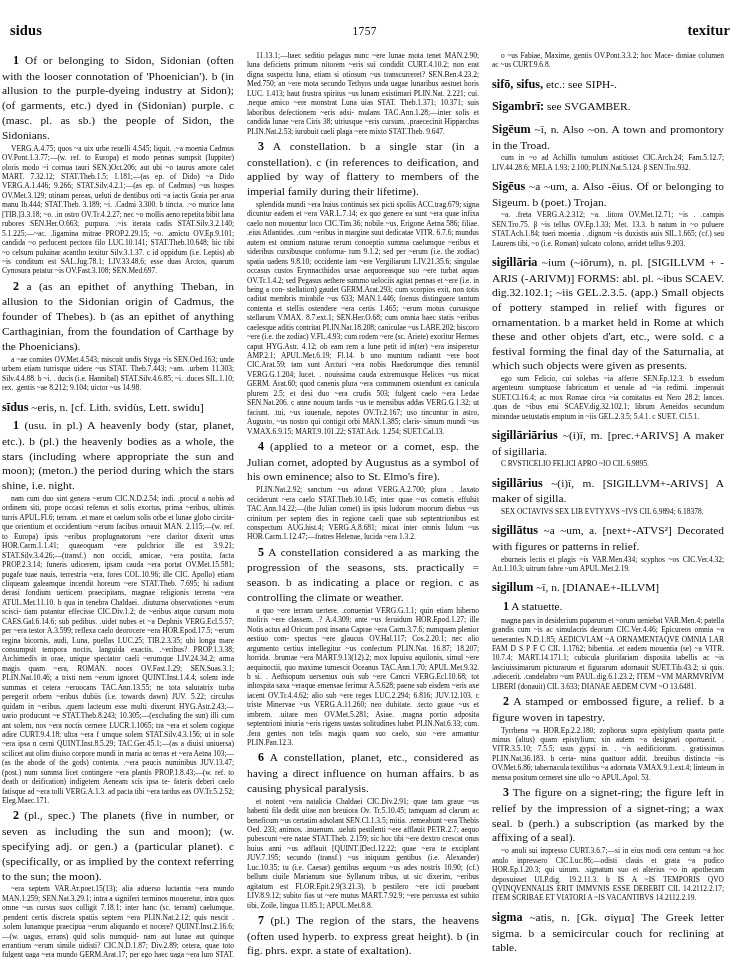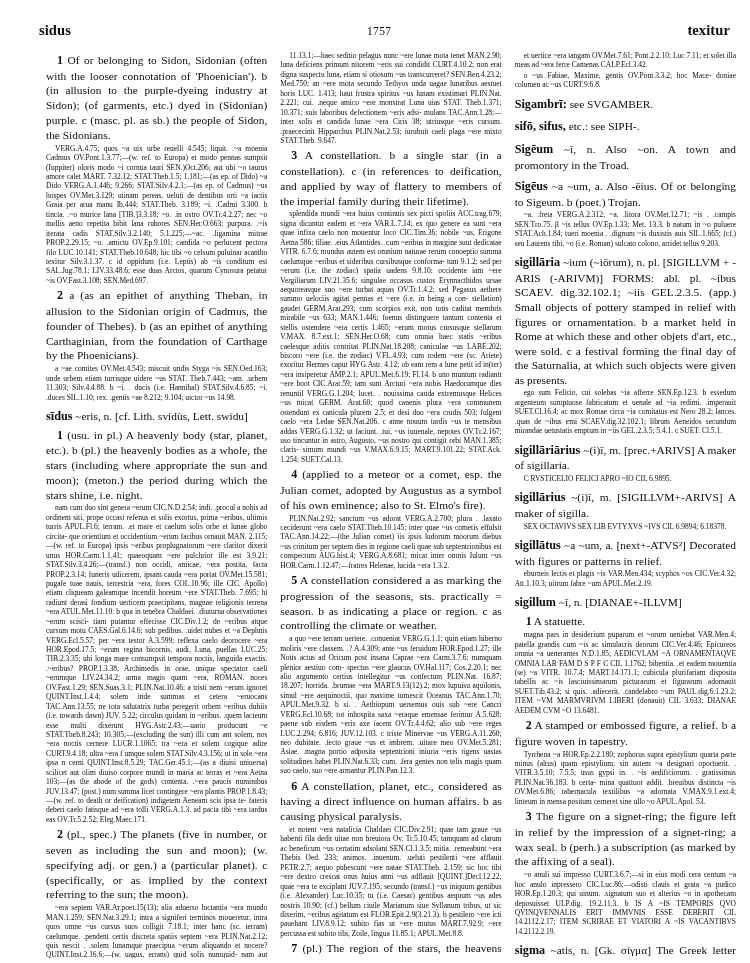--- a/index.html
+++ b/index.html
@@ -12,21 +12,21 @@
     height: 963px;
     font-family: "Liberation Serif", "DejaVu Serif", serif;
     color: #0d0d0d;
     overflow: hidden;
   }
   .page {
     position: relative;
     width: 750px;
     height: 785px;
     box-sizing: border-box;
-    padding: 22px 14px 10px 31px;
+    padding: 22px 14px 10px 2px;
   }
   
   .runhead {
     display: flex;
     align-items: baseline;
     justify-content: space-between;
     height: 22px;
     padding: 0 6px 0 8px;
   }
   .runhead .rh-left,
@@ -39,21 +39,20 @@
     font-size: 11.5px;
     letter-spacing: .4px;
     font-variant: small-caps;
     font-family: Liberation Serif, serif;
   }
   
   .cols {
     display: flex;
     margin-top: 6px;
     height: 908px;
-    margin-left: 15px;
   }
   .col {
     width: 232px;
     overflow: hidden;
   }
   .col + .col { margin-left: 13px; }
   .hw {
     font-size: 11.4px;
     line-height: 1.28;
     text-align: justify;
@@ -113,25 +112,25 @@
         <p class="cites">splendida mundi ~era huius continuis sex picti spoliis ACC.trag.679; signa dicuntur eadem et ~era VAR.L.7.14; ex quo genere ea sunt ~era quae infixa caelo non mouentur loco CIC.Tim.36; nobile ~us, Erigone Aetna 586; filiae. .eius Atlantides. .cum ~eribus in margine suut dedicatae VITR. 6.7.6; mundus autem est omnium naturae rerum conoeptio summa caelumque ~eribus et sideribus cursibusque conforma- tum 9.1.2; sed per ~erum (i.e. the zodiac) spatia uadens 9.8.10; occidente iam ~ere Vergiliarum LIV.21.35.6; singulae occasus custos Erynnacthidos ursae aequoreasque suo ~ere turbat aquas OV.Tr.1.4.2; sed Pegasus aethere summo uelociis agitat pennas et ~ere (i.e. in being a con- stellation) gaudet GERM.Arat.293; cum scorpios exit, non totis caditat membris mirabile ~us 633; MAN.1.446; foenus distinguere tantum contenta et stellis ostendere ~era certis 1.465; ~erum motus cursusque stellarum V.MAX. 8.7.ext.1; SEN.Her.O.68; cum omnia haec statis ~eribus caelesque aditis contritat PLIN.Nat.18.208; caniculae ~us LABE.202; biscoro ~ere (i.e. the zodiac) V.FL.4.93; cum rodem ~ere (sc. Ariete) exoritur Hermes caput HYG.Astr. 4.12; ob eam rem a lune petit id in(ter) ~era insiperetur AMP.2.1; APUL.Met.6.19; Fl.14. b uno muntum radiantt ~ere boot CIC.Arat.59; tam sunt Arcturi ~era nobis Haedorumque dies renuntil VERG.G.1.204; lucet. . nouissima cauda extremusque Helices ~us micat GERM. Arat.60; quod canenis plura ~era communem ostendunt ex canicula plurem 2.5; et desi duo ~era crudis 503; fulgent caelo ~era Ledae SEN.Nat.206. c anne nouum tardis ~us te mensibus addas VERG.G.1.32; ut faciunt. .tui, ~us iuuenale, nepotes OV.Tr.2.167; uso tincuntur in astro, Augusto, ~us nostro qui contigit orbi MAN.1.385; claris- simum mundi ~us V.MAX.6.9.15; MART.9.101.22; STAT.Ack. 1.254; SUET.Cal.13.</p>
         <p class="sense"><span class="num">4</span> (applied to a meteor or a comet, esp. the Julian comet, adopted by Augustus as a symbol of his own eminence; also to St. Elmo's fire).</p>
         <p class="cites">PLIN.Nat.2.92; sanctum ~us adorat VERG.A.2.700; plura . .laxato ceciderunt ~era caelo STAT.Theb.10.145; inter quae ~us cometis effulsit TAC.Ann.14.22;—(the Julian comet) iis ipsis ludorum moorum diebus ~us crinitum per septem dies in regione caeli quae sub septentrionibus est conspectum AUG.hist.4; VERG.A.8.681; micat inter omnis Iulum ~us HOR.Carm.1.12.47;—fratres Helenae, lucida ~era 1.3.2.</p>
         <p class="sense"><span class="num">5</span> A constellation considered a as marking the progression of the seasons, sts. practically = season. b as indicating a place or region. c as controlling the climate or weather.</p>
         <p class="cites">a quo ~ere terram uertere. .conueniat VERG.G.1.1; quin etiam hiberno moliris ~ere classem. .? A.4.309; ante ~us feruidum HOR.Epod.1.27; ille Notis actus ad Oricum post insana Caprae ~era Carm.3.7.6; numquam plenior aestiuo com- spectus ~ere glaucus OV.Hal.117; Cos.2.20.1; nec alio argumento certius intellegitur ~us confectum PLIN.Nat. 16.87; 18.207; horrida. .brumae ~era MART.9.13(12).2; mox lupuisu aquilonis, simul ~ere aequinoctii, quo maxime tumescit Oceanus TAC.Ann.1.70; APUL.Met.9.32. b si. . Aethiopum uersemus ouis sub ~ere Cancri VERG.Ecl.10.68; tot inhospita saxa ~eraque emensae ferimur A.5.628; paene sub eisdem ~eris axe iacent OV.Tr.4.4.62; alio sub ~ere reges LUC.2.294; 6.816; JUV.12.103. c triste Minervae ~us VERG.A.11.260; neo dubitate. .tecto graue ~us et imbrem. .uitare meo OV.Met.5.281; Asiae. .magna portio adposita septentrioni iniuria ~eris rigens uastas solitudines habet PLIN.Nat.6.33; cum. .fera gentes non telis magis quam suo caelo, suo ~ere armantur PLIN.Pan.12.3.</p>
         <p class="sense"><span class="num">6</span> A constellation, planet, etc., considered as having a direct influence on human affairs. b as causing physical paralysis.</p>
         <p class="cites">et notent ~era natalicia Chaldaei CIC.Div.2.91; quae tam graue ~us habenti fila dedit uitae non breuiora Ov. Tr.5.10.45; tamquam ad clarum ac beneficum ~us certatim adsolant SEN.Cl.1.3.5; mitia. .remeabunt ~era Thebis Oed. 233; animos. .inuenum. .ueluti pestilenti ~ere afflauit PETR.2.7; aequo pubescunt ~ere natae STAT.Theb. 2.159; sic hoc tibi ~ere dextro crescat onus huius anni ~us adflauit [QUINT.]Decl.12.22; quae ~era te exciplant JUV.7.195; secundo (transf.) ~us iniquum gentibus (i.e. Alexander) Luc.10.35; tu (i.e. Caesar) gentibus aequum ~us ades nostris 10.90; (cf.) bellum ciuile Marianum siue Syllanum tribus, ut sic dixerim, ~eribus agitatum est FLOR.Epit.2.9(3.21.3). b pestilero ~ere icti pauebant LIV.8.9.12; subito fias ut ~ere mutus MART.7.92.9; ~ere percussa est subito tibi, Zoile, lingua 11.85.1; APUL.Met.8.8.</p>
         <p class="sense"><span class="num">7</span> (pl.) The region of the stars, the heavens (often used hyperb. to express great height). b (in fig. phrs. expr. a state of exaltation).</p>
       </div>
       <div class="col">
-        <p class="cites">et uertice ~era tangam OV.Met.7.61; Pont.2.2.10; Luc 7.11; et solet illa meas ad ~era ferre Camenas CALP.Ecl.3.42.</p>
         <p class="cites">o ~us Fabiae, Maxime, gentis OV.Pont.3.3.2; hoc Mace- doniae columen ac ~us CURT.9.6.8.</p>
+        <p class="hw"><span class="head">sifō, sifus,</span><span> etc.: see SIPH-.</span></p>
         <p class="hw"><span class="head">Sigambrī:</span><span> see SVGAMBER.</span></p>
-        <p class="hw"><span class="head">sifō, sifus,</span><span> etc.: see SIPH-.</span></p>
         <p class="hw"><span class="head">Sigēum</span><span> ~ī, n. Also ~on. A town and promontory in the Troad.</span></p>
+        <p class="cites">cum in ~o ad Achillis tumulum astitisset CIC.Arch.24; Fam.5.12.7; LIV.44.28.6; MELA 1.93; 2.100; PLIN.Nat.5.124. β SEN.Tro.932.</p>
         <p class="hw"><span class="head">Sigēus</span><span> ~a ~um, a. Also -ēius. Of or belonging to Sigeum. b (poet.) Trojan.</span></p>
         <p class="cites">~a. .freta VERG.A.2.312; ~a. .litora OV.Met.12.71; ~is . .campis SEN.Tro.75. β ~is tellus OV.Ep.1.33; Met. 13.3. b natum in ~o puluere STAT.Ach.1.84; tueri moenia . .dignum ~is duxistis auis SIL.1.665; (cf.) seu Laurens tibi, ~o (i.e. Roman) sulcato colono, arridet tellus 9.203.</p>
         <p class="hw"><span class="head">sigillāria</span><span> ~ium (~iōrum), n. pl. [SIGILLVM + -ARIS (-ARIVM)] FORMS: abl. pl. ~ibus SCAEV. dig.32.102.1; ~iis GEL.2.3.5. (app.) Small objects of pottery stamped in relief with figures or ornamentation. b a market held in Rome at which these and other objets d'art, etc., were sold. c a festival forming the final day of the Saturnalia, at which such objects were given as presents.</span></p>
         <p class="cites">ego sum Felicio, cui solebas ~ia afferre SEN.Ep.12.3. b essedum argenteum sumptuose fabricatum et uenale ad ~ia redimi. .imperauit SUET.Cl.16.4; ac mox Romae circa ~ia comitatus est Nero 28.2; lances. .quas de ~ibus emi SCAEV.dig.32.102.1; librum Aeneidos secundum mirandae uetustatis emptum in ~iis GEL.2.3.5; 5.4.1. c SUET. Cl.5.1.</p>
         <p class="hw"><span class="head">sigillāriārius</span><span> ~(i)ī, m. [prec.+ARIVS] A maker of sigillaria.</span></p>
         <p class="cites">C RVSTICELIO FELICI APRO ~IO CIL 6.9895.</p>
         <p class="hw"><span class="head">sigillārius</span><span> ~(i)ī, m. [SIGILLVM+-ARIVS] A maker of sigilla.</span></p>
         <p class="cites">SEX OCTAVIVS SEX LIB EVTYXVS ~IVS CIL 6.9894; 6.18378.</p>
         <p class="hw"><span class="head">sigillātus</span><span> ~a ~um, a. [next+-ATVS²] Decorated with figures or patterns in relief.</span></p>
         <p class="cites">eburneis lectis et plagis ~is VAR.Men.434; scyphos ~os CIC.Ver.4.32; Att.1.10.3; uitrum fabre ~um APUL.Met.2.19.</p>

